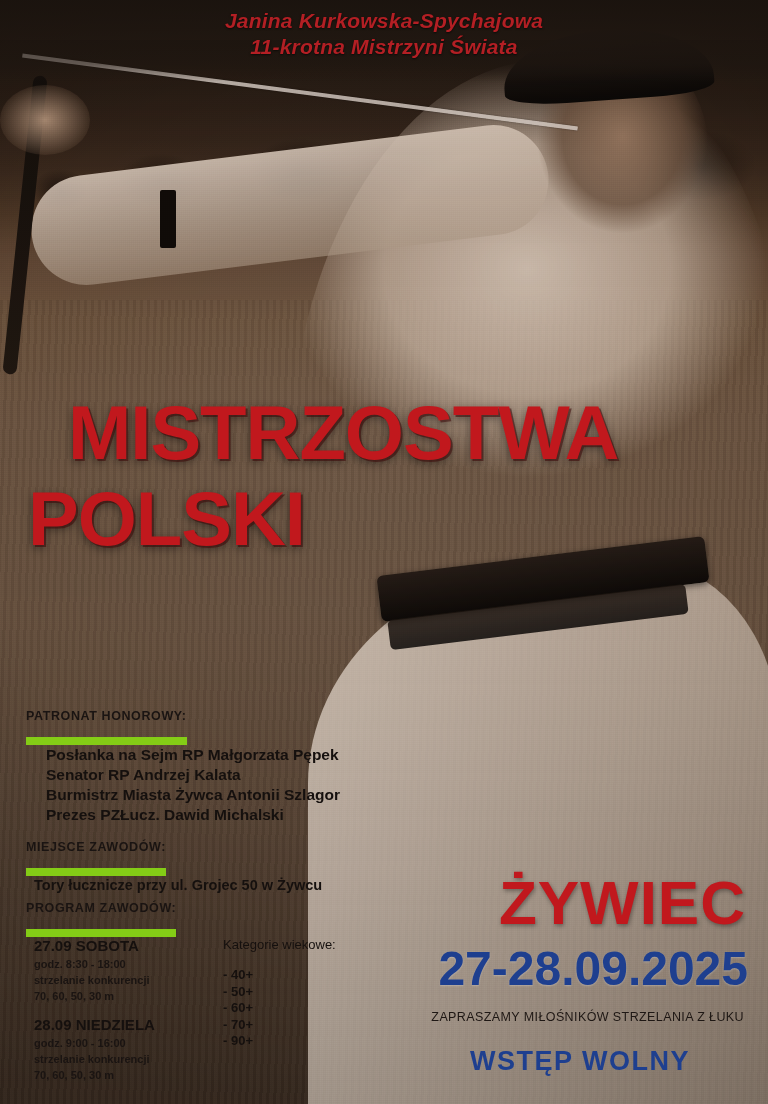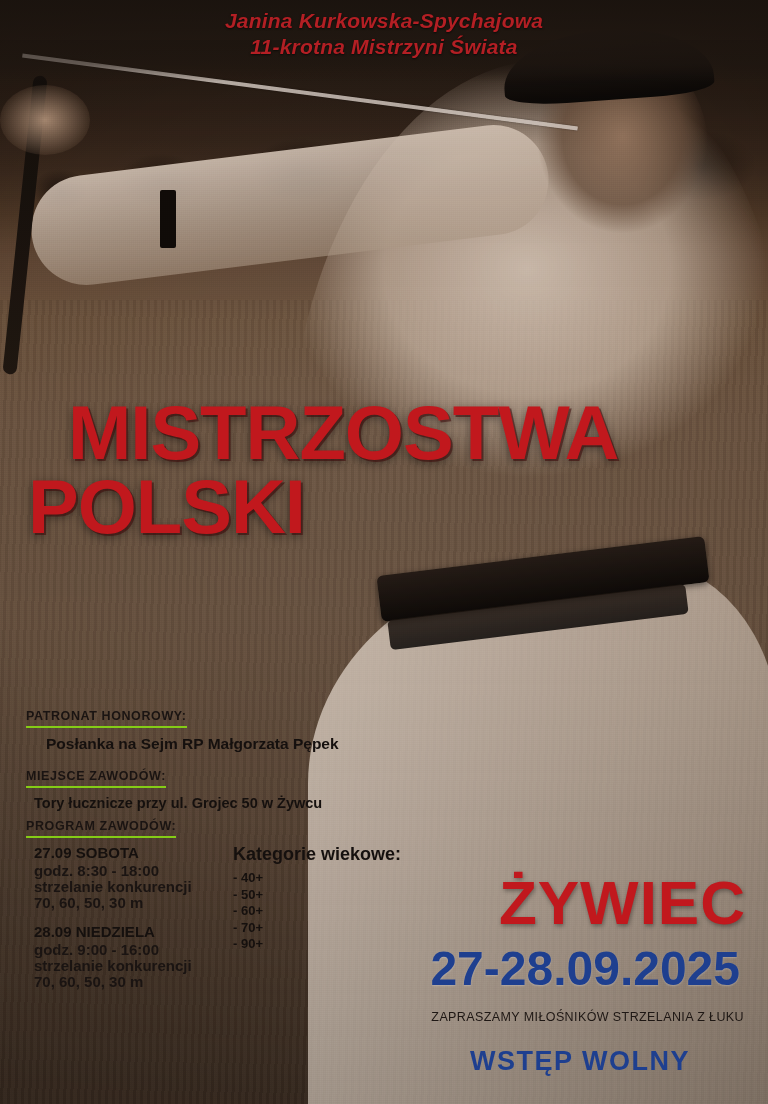--- a/index.html
+++ b/index.html
@@ -210,78 +210,78 @@
     font-weight: bold;
     font-size: 74px;
     line-height: 0.98;
     letter-spacing: -1px;
     text-shadow:
       2px 2px 0 rgba(60,10,10,0.55),
       0 3px 10px rgba(0,0,0,0.45);
   }
   .main-title div { white-space: nowrap; }
   .mt-1 { font-size: 76px; margin-left: 40px; }
-  .mt-2 { font-size: 76px; margin-top: 0; }
+  .mt-2 { font-size: 76px; margin-top: 12px; }
   .mt-3 { font-size: 76px; margin-top: 6px; }
 
   
   .info {
     position: absolute;
     left: 26px;
     top: 706px;
     width: 400px;
     color: #171210;
   }
   .sec-label {
     font-weight: bold;
     font-size: 12.5px;
     letter-spacing: 0.6px;
     color: #1a1412;
-    padding-bottom: 3px;
-    border-bottom: 2px solid #84cc16;
+    padding-bottom: 14px;
+    border-bottom: 8px solid #84cc16;
     display: inline-block;
-    margin-bottom: 6px;
+    margin-bottom: 0;
   }
   .patron-list {
     font-weight: bold;
     font-size: 15.5px;
     line-height: 20px;
     color: #15100e;
     margin: 0 0 12px 20px;
   }
   .venue-line {
     font-weight: bold;
     font-size: 14.5px;
     line-height: 19px;
     color: #15100e;
     margin: 0 0 3px 8px;
   }
   .program {
     display: flex;
-    gap: 14px;
+    gap: 4px;
     margin-left: 8px;
   }
   .prog-col-left { width: 185px; }
   .prog-day {
     font-weight: bold;
     font-size: 15px;
     margin-bottom: 2px;
     color: #15100e;
   }
   .prog-line {
     font-weight: bold;
-    font-size: 15px;
+    font-size: 11px;
     line-height: 16px;
     color: #1a1412;
   }
   .prog-gap { height: 12px; }
   .cat-title {
-    font-weight: bold;
-    font-size: 18px;
-    margin-bottom: 5px;
+    font-weight: normal;
+    font-size: 13px;
+    margin-bottom: 15px;
     color: #15100e;
   }
   .cat-item {
     font-weight: bold;
     font-size: 13px;
     line-height: 16.5px;
     color: #15100e;
   }
 
   
@@ -291,21 +291,21 @@
     top: 872px;
     font-weight: bold;
     font-size: 62px;
     line-height: 62px;
     color: #c1181d;
     letter-spacing: 1px;
     text-shadow: 1px 2px 4px rgba(0,0,0,0.35);
   }
   .dates {
     position: absolute;
-    right: 28px;
+    right: 20px;
     top: 944px;
     font-weight: bold;
     font-size: 48px;
     line-height: 50px;
     color: #1e3f8f;
     letter-spacing: 0px;
     text-shadow: 0 1px 2px rgba(255,255,255,0.25);
   }
   .invite {
     position: absolute;
@@ -359,20 +359,23 @@
   <div class="main-title">
     <div class="mt-1">MISTRZOSTWA</div>
     <div class="mt-2">POLSKI</div>
   </div>
 
   <div class="info">
 
     <div class="sec-label">PATRONAT HONOROWY:</div>
     <div class="patron-list">
       <div>Posłanka na Sejm RP Małgorzata Pępek</div>
+      <div>Senator RP Andrzej Kalata</div>
+      <div>Burmistrz Miasta Żywca Antonii Szlagor</div>
+      <div>Prezes PZŁucz. Dawid Michalski</div>
     </div>
 
     <div class="sec-label">MIEJSCE ZAWODÓW:</div>
     <div class="venue-line">Tory łucznicze przy ul. Grojec 50 w Żywcu</div>
 
     <div class="sec-label">PROGRAM ZAWODÓW:</div>
 
     <div class="program">
       <div class="prog-col-left">
 

